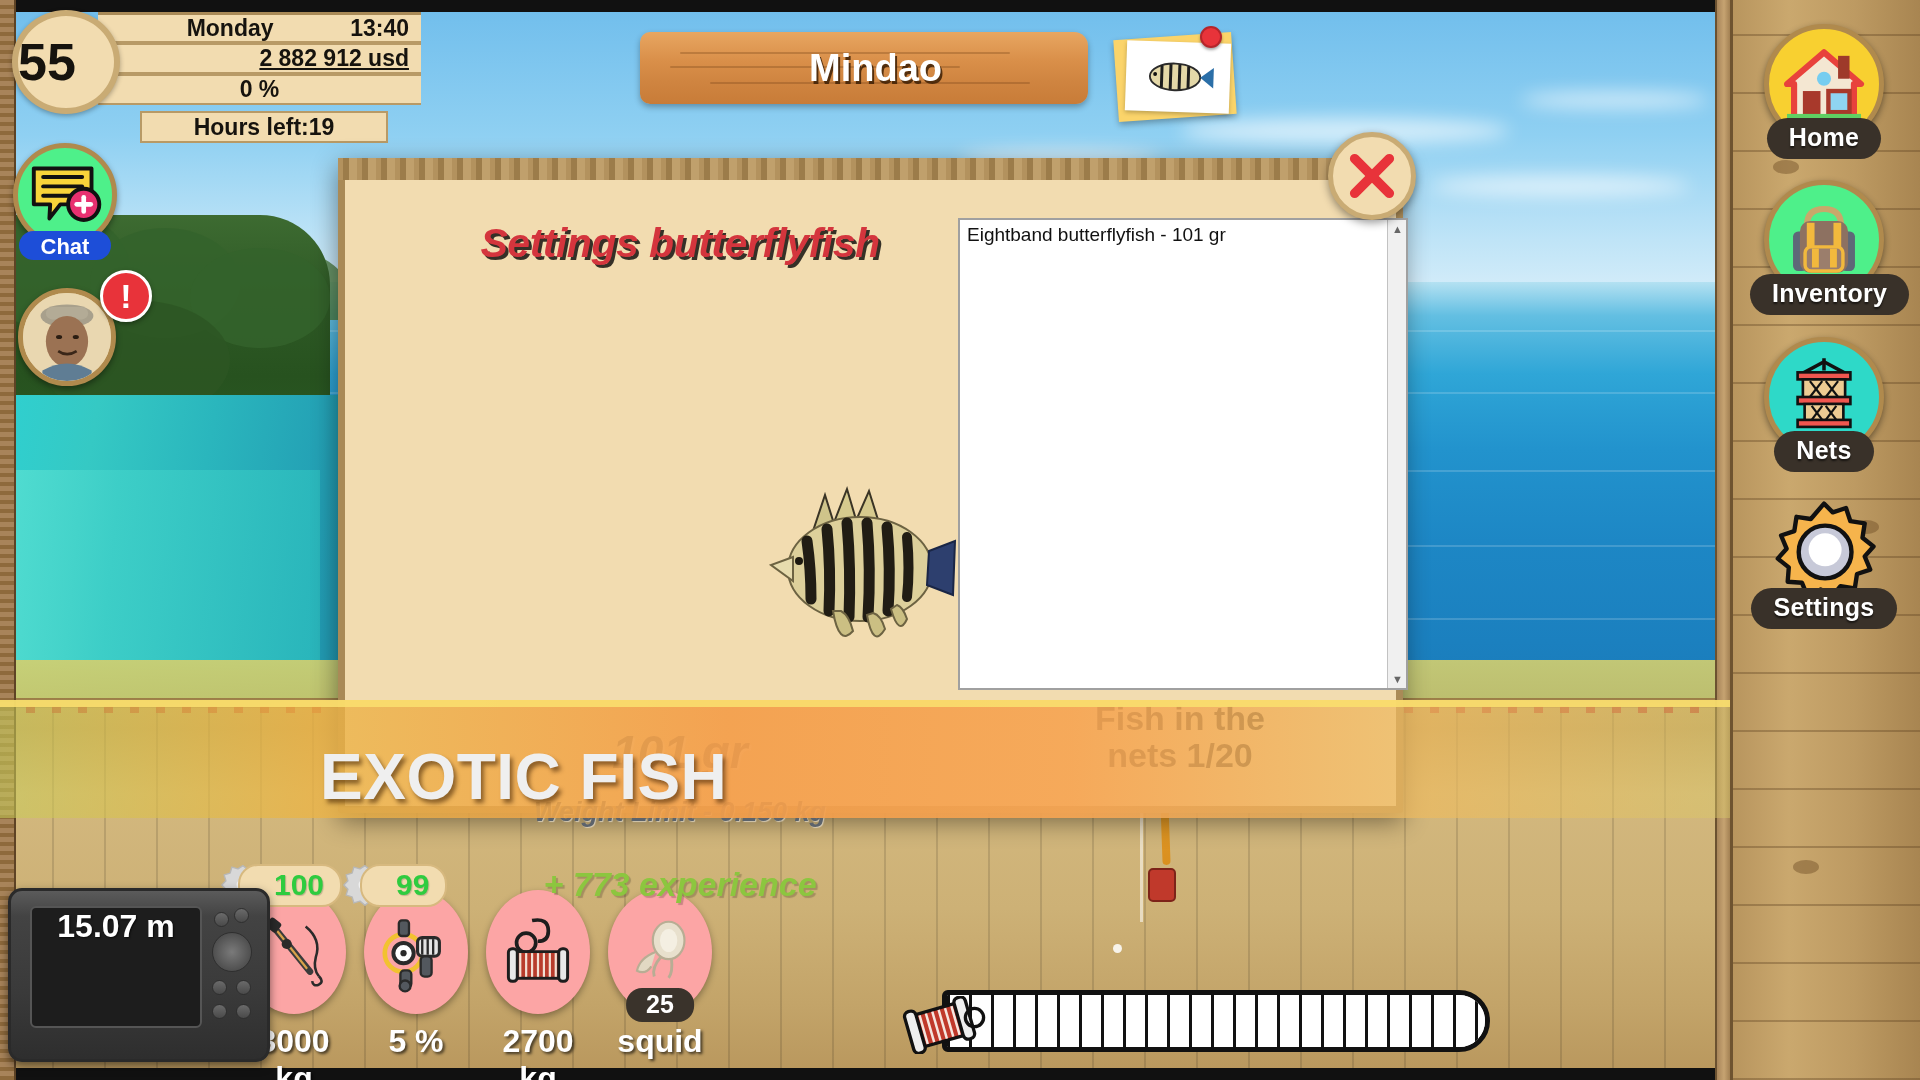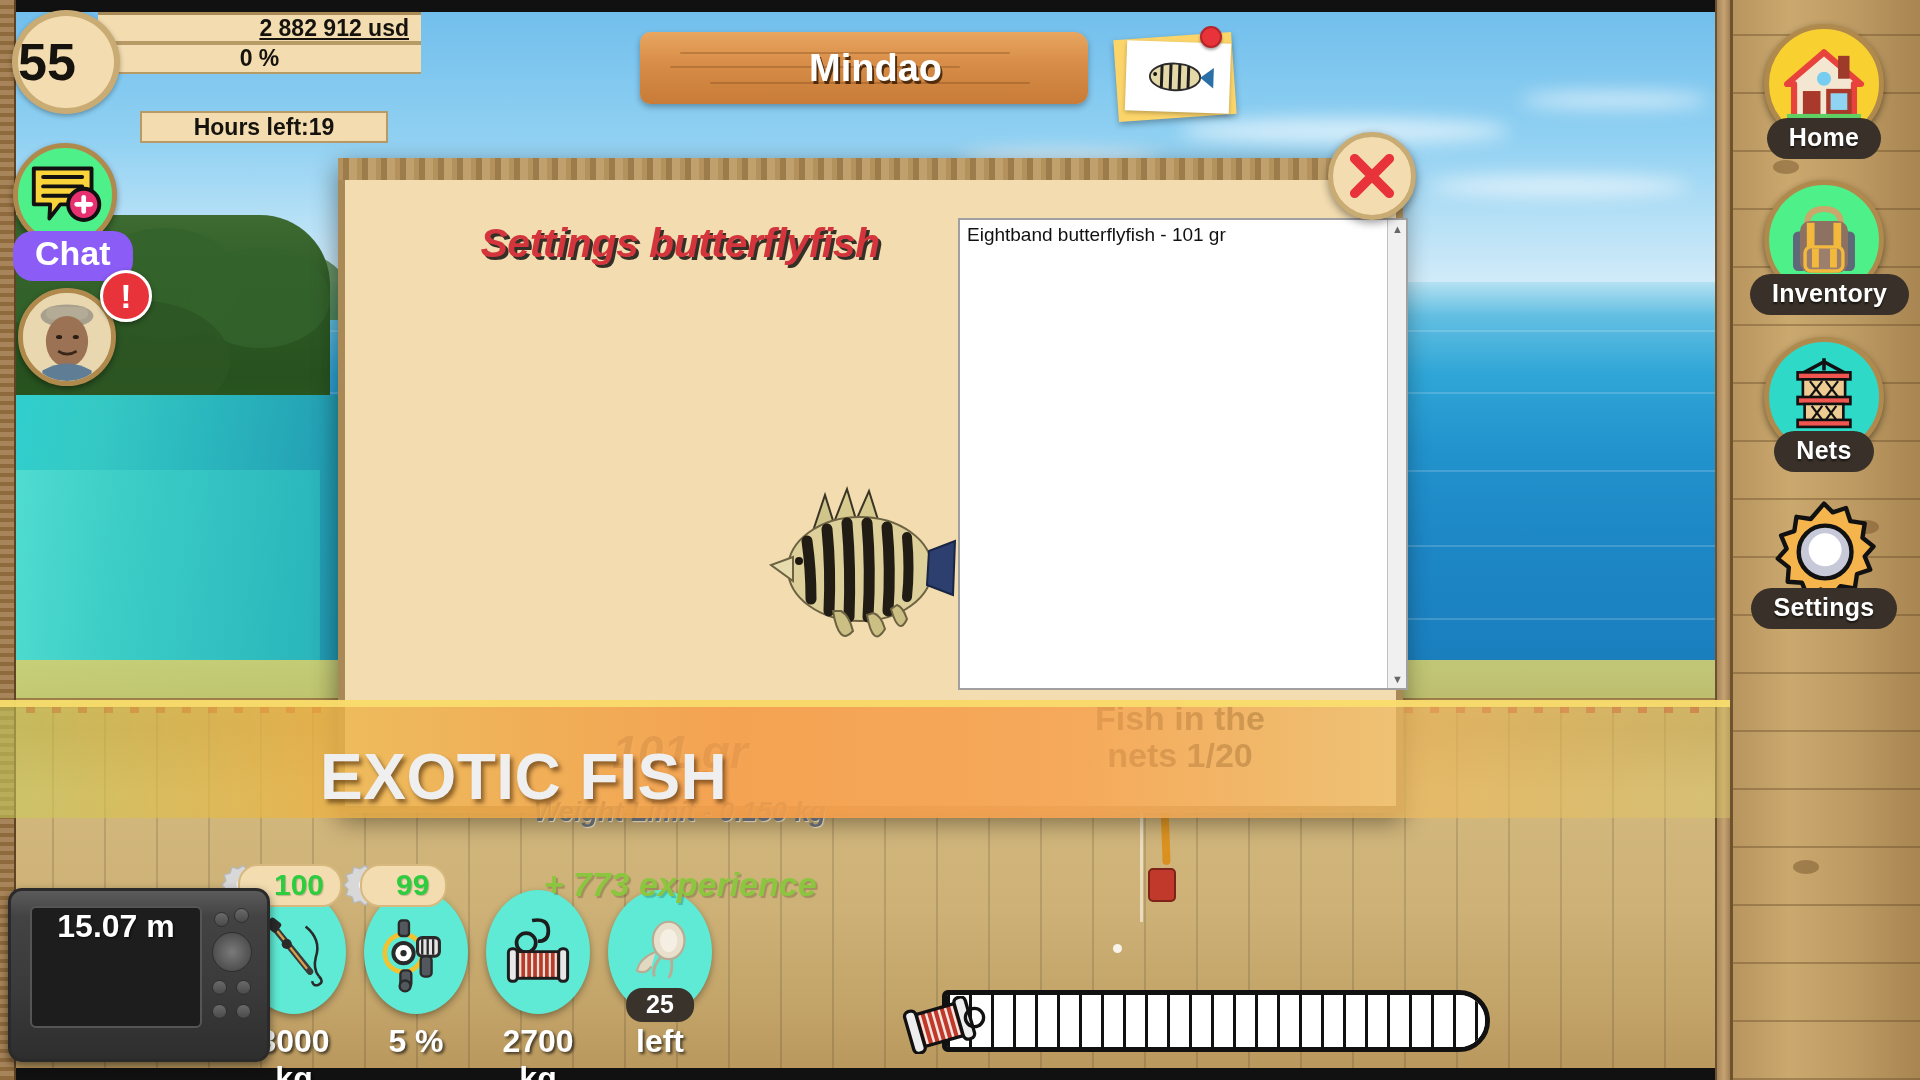--- a/index.html
+++ b/index.html
@@ -183,23 +183,23 @@
   #chatcircle {
     width:104px; height:104px; border-radius:50%;
     background:#4ef08a; border:5px solid #b08a4d;
     display:flex; align-items:center; justify-content:center;
     box-shadow:0 3px 6px rgba(0,0,0,.4);
   }
   #chatlabel {
     margin-top:-16px; text-align:center; position:relative; z-index:4;
   }
   #chatlabel span {
-    display:inline-block; background:#8b5cf6; color:#fff;
-    padding:3px 22px 8px; border-radius:20px;
-    font-size:34px; font-weight:bold;
+    display:inline-block; background:#1d4ed8; color:#fff;
+    padding:3px 22px 0; border-radius:20px;
+    font-size:22px; font-weight:bold;
   }
   
   #avatar {
     position:absolute; left:18px; top:288px; width:98px; height:98px;
     border-radius:50%; border:5px solid #b08a4d; overflow:hidden;
     background:#e9d7b0; z-index:28; cursor:pointer;
     box-shadow:0 3px 6px rgba(0,0,0,.4);
   }
   #alertbadge {
     position:absolute; left:100px; top:270px; width:52px; height:52px;
@@ -349,21 +349,21 @@
     font-size:64px; font-weight:bold; color:#efefef;
     letter-spacing:.5px;
     text-shadow:3px 4px 4px rgba(60,30,0,.55);
     pointer-events:none;
   }
 
   
   .tackle { position:absolute; text-align:center; z-index:40; cursor:pointer; }
   .tackleoval {
     width:104px; height:124px; border-radius:52px/62px;
-    background:#5eead4; margin:0 auto;
+    background:#fca5a5; margin:0 auto;
     display:flex; align-items:center; justify-content:center;
     box-shadow:0 3px 7px rgba(0,0,0,.35);
     position:relative;
   }
   .tacklevalue {
     margin-top:9px; font-size:32px; font-weight:bold; color:#fff;
     text-shadow:2px 2px 3px rgba(0,0,0,.65);
   }
   .gearbadge {
     position:absolute; left:-22px; top:-28px; z-index:5;
@@ -574,20 +574,24 @@
   <div class="navlabelwrap" style="margin-top:-24px;">
     <span class="navlabel">Settings</span>
   </div>
 </div>
 
 <div id="level">
   <span>55</span>
 </div>
 
 <div id="statpanel">
+  <div class="statrow">
+    <span class="l">Monday</span>
+    <span class="r">13:40</span>
+  </div>
   <div class="statrow">
     <span class="l" style="text-align:right;text-decoration:underline;">2 882 912  usd</span>
   </div>
   <div class="statrow">
     <span class="l">0 %</span>
   </div>
 </div>
 <div id="hoursleft">Hours left:19</div>
 
 <div id="chatbtn">
@@ -801,21 +805,21 @@
   <div class="tackleoval">
     <svg width="72" height="74" viewBox="0 0 100 100">
       <ellipse cx="62" cy="34" rx="22" ry="26" fill="#e8e0cd" stroke="#b8ad94" stroke-width="3"></ellipse>
       <ellipse cx="62" cy="34" rx="12" ry="16" fill="#f4efe2"></ellipse>
       <path d="M44 50 q-22 8 -26 26 q12 6 20 -6" fill="#e2d9c3" stroke="#b8ad94" stroke-width="3"></path>
       <path d="M52 56 q-14 16 -10 28" fill="none" stroke="#b8ad94" stroke-width="4"></path>
       <path d="M66 60 q2 18 -4 26" fill="none" stroke="#b8ad94" stroke-width="4"></path>
     </svg>
     <span class="baitcount">25</span>
   </div>
-  <div class="tacklevalue">left</div>
+  <div class="tacklevalue">squid</div>
 </div>
 
 <div id="linebar">
   <div id="linebarinner">
     <div id="linebarticks"></div>
   </div>
   <svg id="reelicon" viewBox="0 0 100 70">
     <g transform="rotate(-16 50 35)">
       <rect x="18" y="14" width="56" height="40" rx="4" fill="#c0392b" stroke="#111" stroke-width="4"></rect>
       <g stroke="#f5e6df" stroke-width="3">

